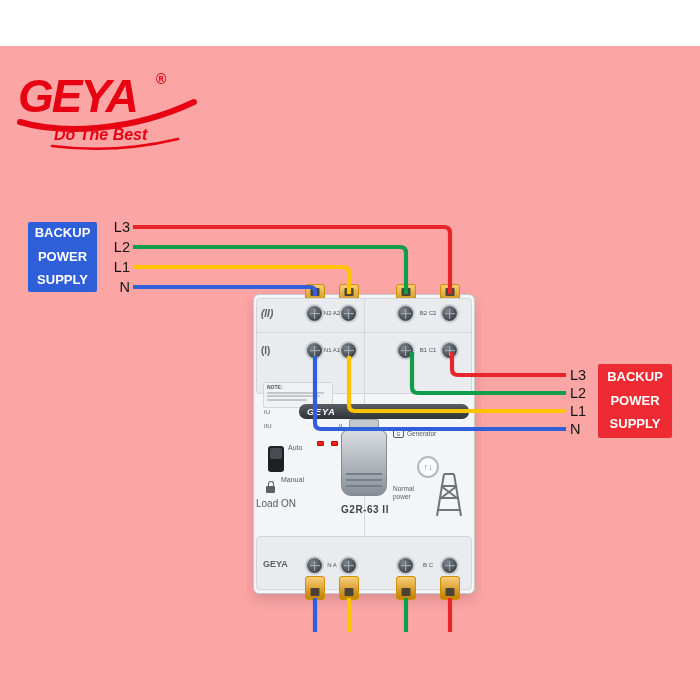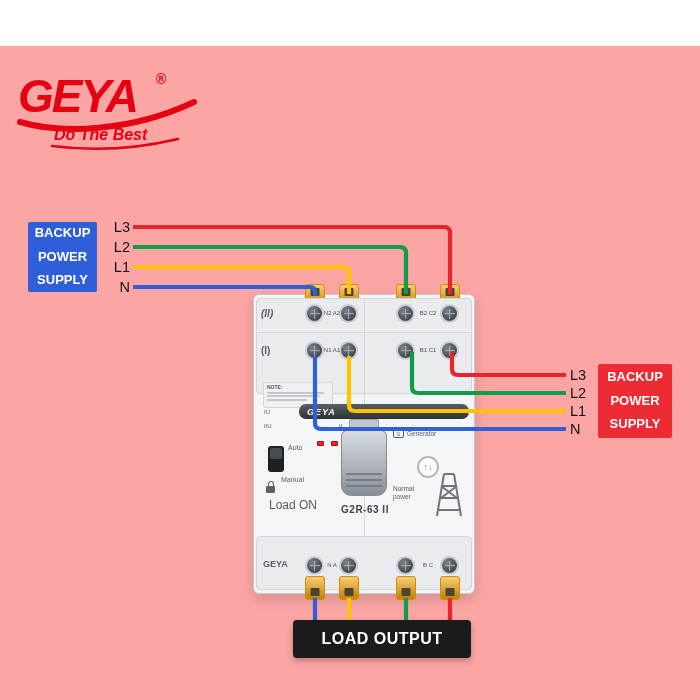--- a/index.html
+++ b/index.html
@@ -172,21 +172,21 @@
     <span class="tiny" style="left:11px;top:125px;">IU</span>
     <span class="tiny" style="left:11px;top:139px;">IIU</span>
     <span class="led" style="left: 64px; top: 157px; background-color: rgb(255, 34, 34);"></span>
     <span class="led" style="left: 78px; top: 157px; background-color: rgb(255, 34, 34);"></span>
     <span class="tiny" style="left:86px;top:139px;">II</span>
 
     <span class="rocker" style="left:15px;top:162px;"></span>
     <span class="tiny7" style="left:35px;top:160px;">Auto</span>
     <span class="tiny7" style="left:28px;top:192px;">Manual</span>
     <span class="lock" style="left:13px;top:202px;"></span>
-    <span class="tiny7" style="left:16px;top:214px;font-size:12px;">Load ON</span>
+    <span class="tiny7" style="left:3px;top:214px;font-size:10px;">Load ON</span>
 
     <div class="handle-tab" style="left:96px;top:135px;width:30px;height:12px;"></div>
     <div class="handle-knob" style="left:88px;top:146px;width:46px;height:66px;"></div>
     <div class="model" style="left:84px;top:220px;width:56px;">G2R-63 II</div>
 
     <div class="gen-row" style="left:140px;top:145px;">
       <span class="gen-icon">G</span>
       <span class="gen-text">Generator</span>
     </div>
     <div class="knob-circle" style="left:164px;top:172px;">
@@ -227,17 +227,14 @@
     <path class="wire" d="M566 347 L418 347 Q412 347 412 341 L412 306" stroke="#109d49"></path>
     <path class="wire" d="M566 365 L355 365 Q349 365 349 359 L349 310" stroke="#ffc400"></path>
     <path class="wire" d="M566 383 L321 383 Q315 383 315 377 L315 310" stroke="#2f5fd9"></path>
 
     <path class="wire" d="M315 552 L315 586" stroke="#2f5fd9"></path>
     <path class="wire" d="M349 552 L349 586" stroke="#ffc400"></path>
     <path class="wire" d="M406 552 L406 586" stroke="#109d49"></path>
     <path class="wire" d="M450 552 L450 586" stroke="#e8252a"></path>
   </svg>
 
-  <div class="load-box" style="left: 293px; top: 574px; width: 178px; height: 38px; background-color: rgb(26, 27, 29);">
-    <span>LOAD OUTPUT</span>
-  </div>
 
 </div>
 
 </body></html>

